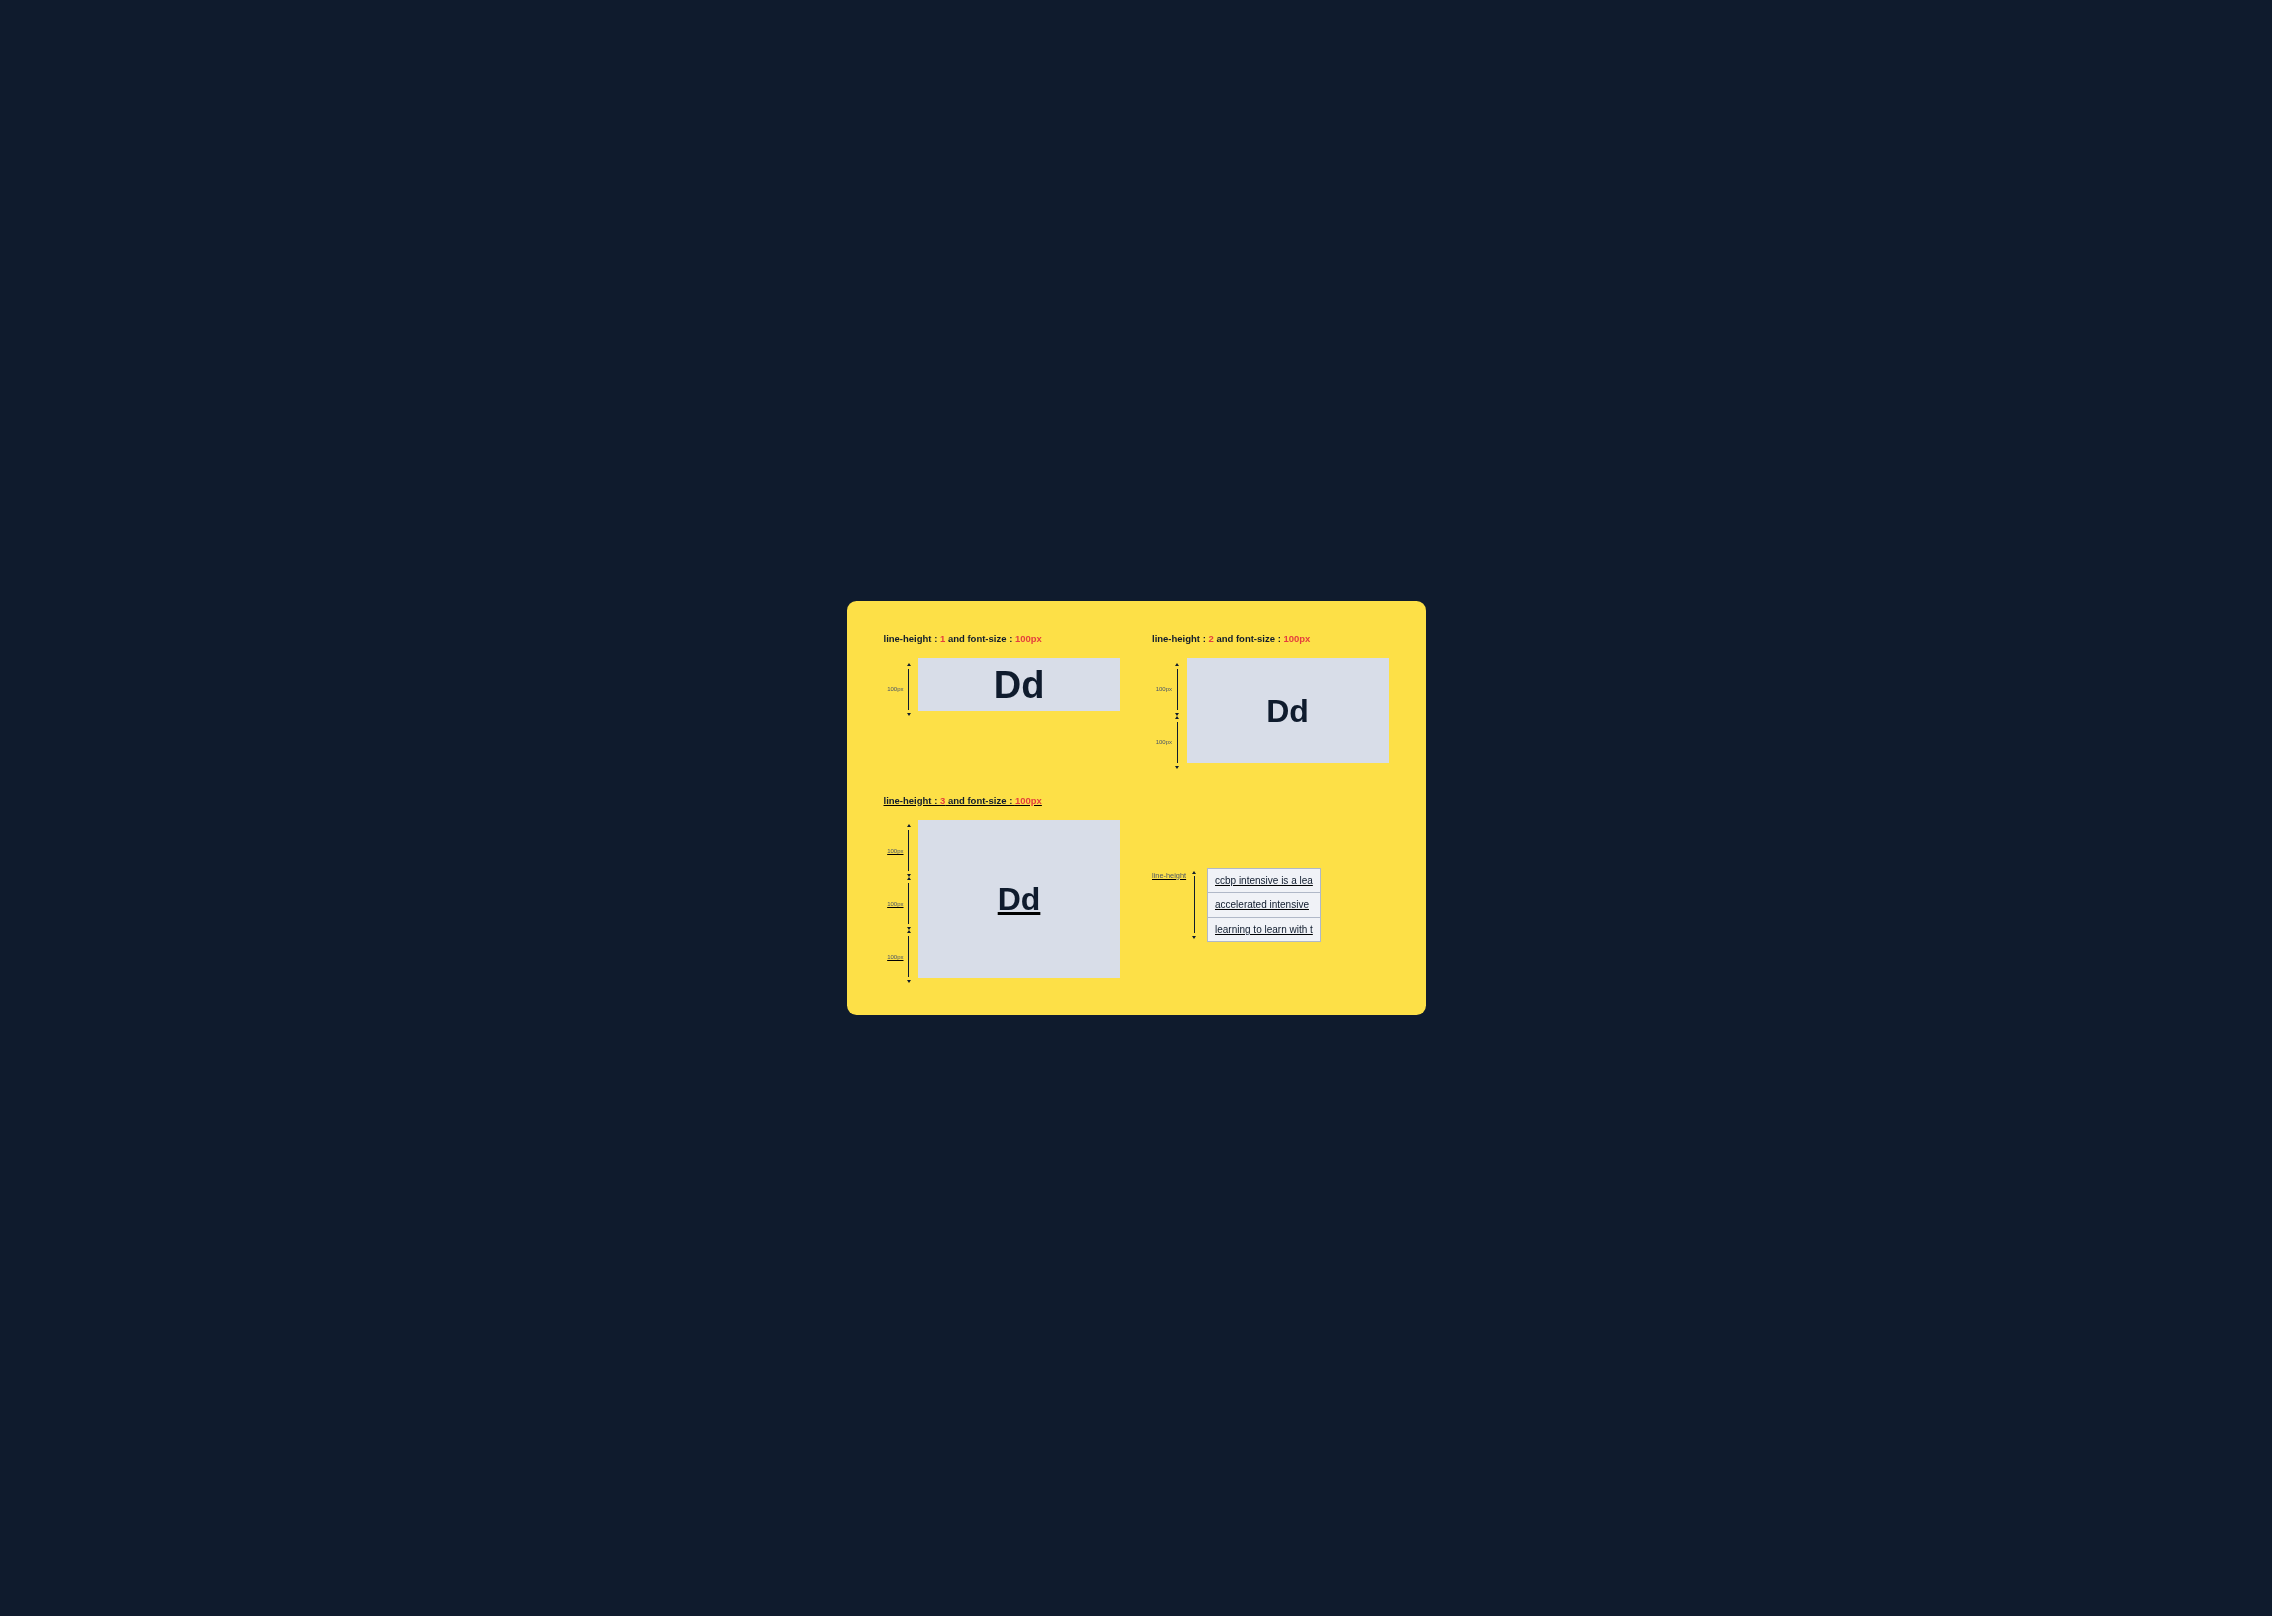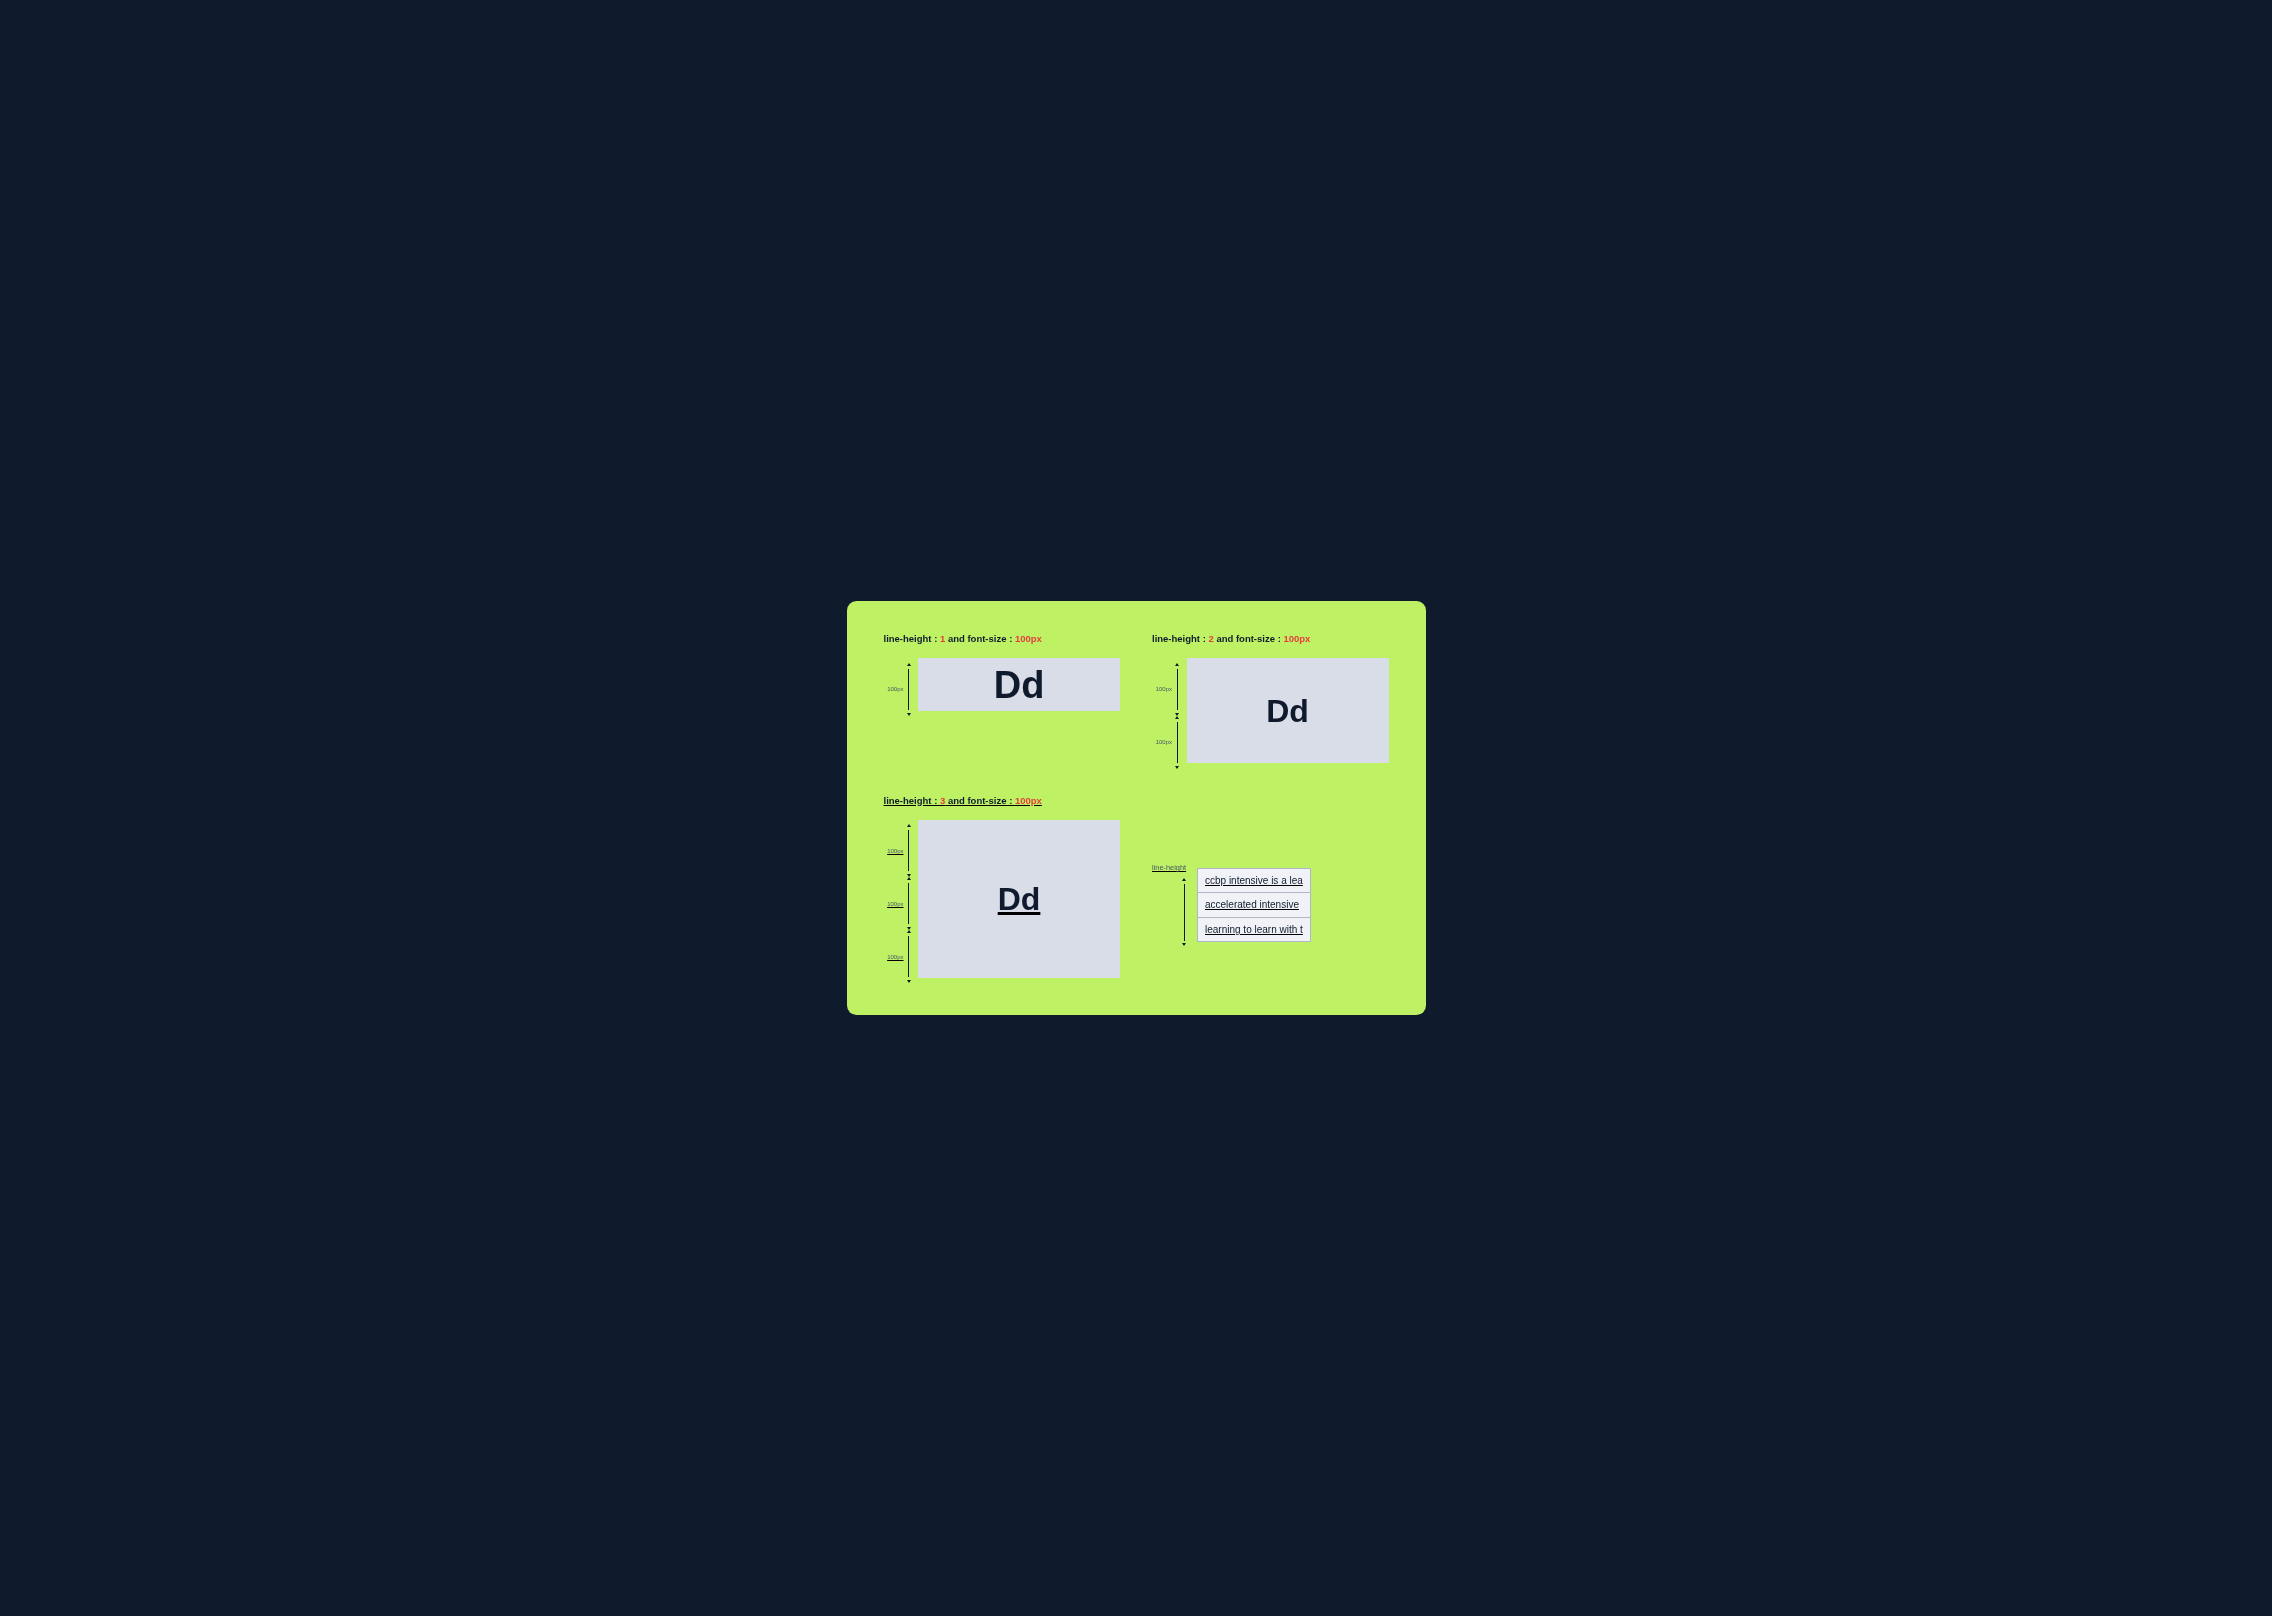--- a/index.html
+++ b/index.html
@@ -8,21 +8,21 @@
       background-color: #0f1b2d;
       display: flex;
       justify-content: center;
       align-items: center;
       min-height: 100vh;
       font-family: -apple-system, BlinkMacSystemFont, 'Segoe UI', sans-serif;
       padding: 21px;
     }
 
     .card {
-      background-color: #bef264;
+      background-color: #fde047;
       border-radius: 9.5px;
       padding: 32px 37px;
       width: 100%;
       max-width: 579px;
     }
 
     .grid-2col {
       display: grid;
       grid-template-columns: 1fr 1fr;
       gap: 26px 32px;
@@ -244,21 +244,21 @@
 
         <div class="dd-box lh3-box">
           <span class="dd-text-lg">Dd</span>
         </div>
       </div>
     </div>
 
     <div style="display:flex;align-items:center;padding-top:32px;">
       <div class="text-demo-area">
 
-        <div style="display:flex;flex-direction:column;align-items:flex-end;gap:6px;">
+        <div style="display:flex;flex-direction:row;align-items:flex-start;gap:6px;">
           <span style="font-size:7.4px;color:#4a5568;">line-height</span>
           <div class="v-arrow" style="height:68px;justify-content:space-between;">
             <div class="v-arrow-tip v-arrow-tip-up"></div>
             <div class="v-arrow-shaft" style="height:57px;"></div>
             <div class="v-arrow-tip v-arrow-tip-down"></div>
           </div>
         </div>
 
         <div class="text-lines-box">
           <div class="text-line">ccbp intensive is a lea</div>

